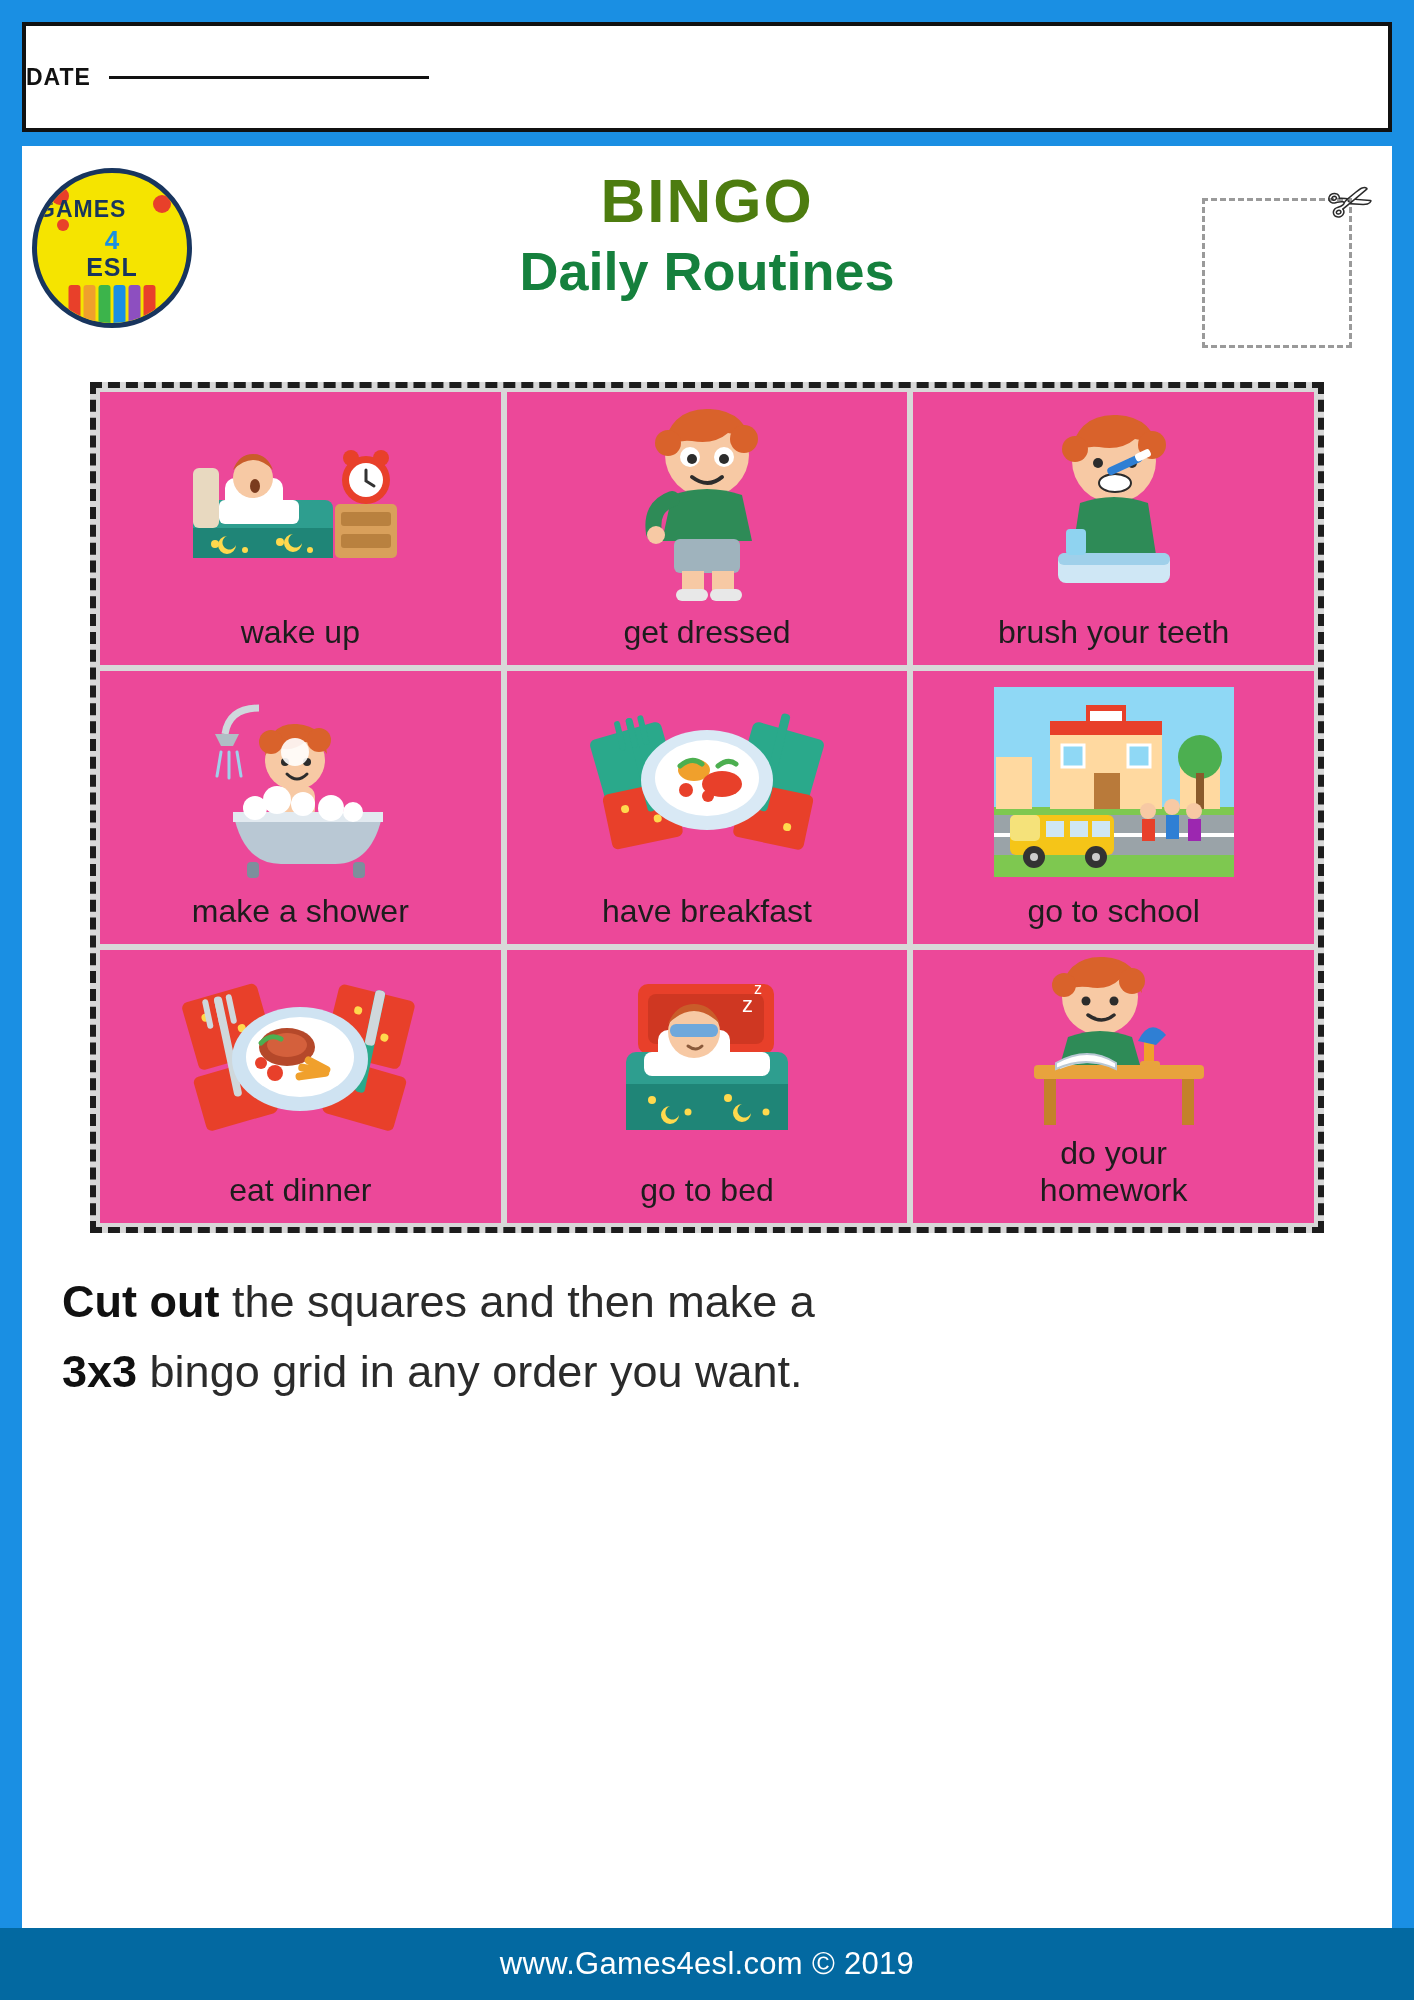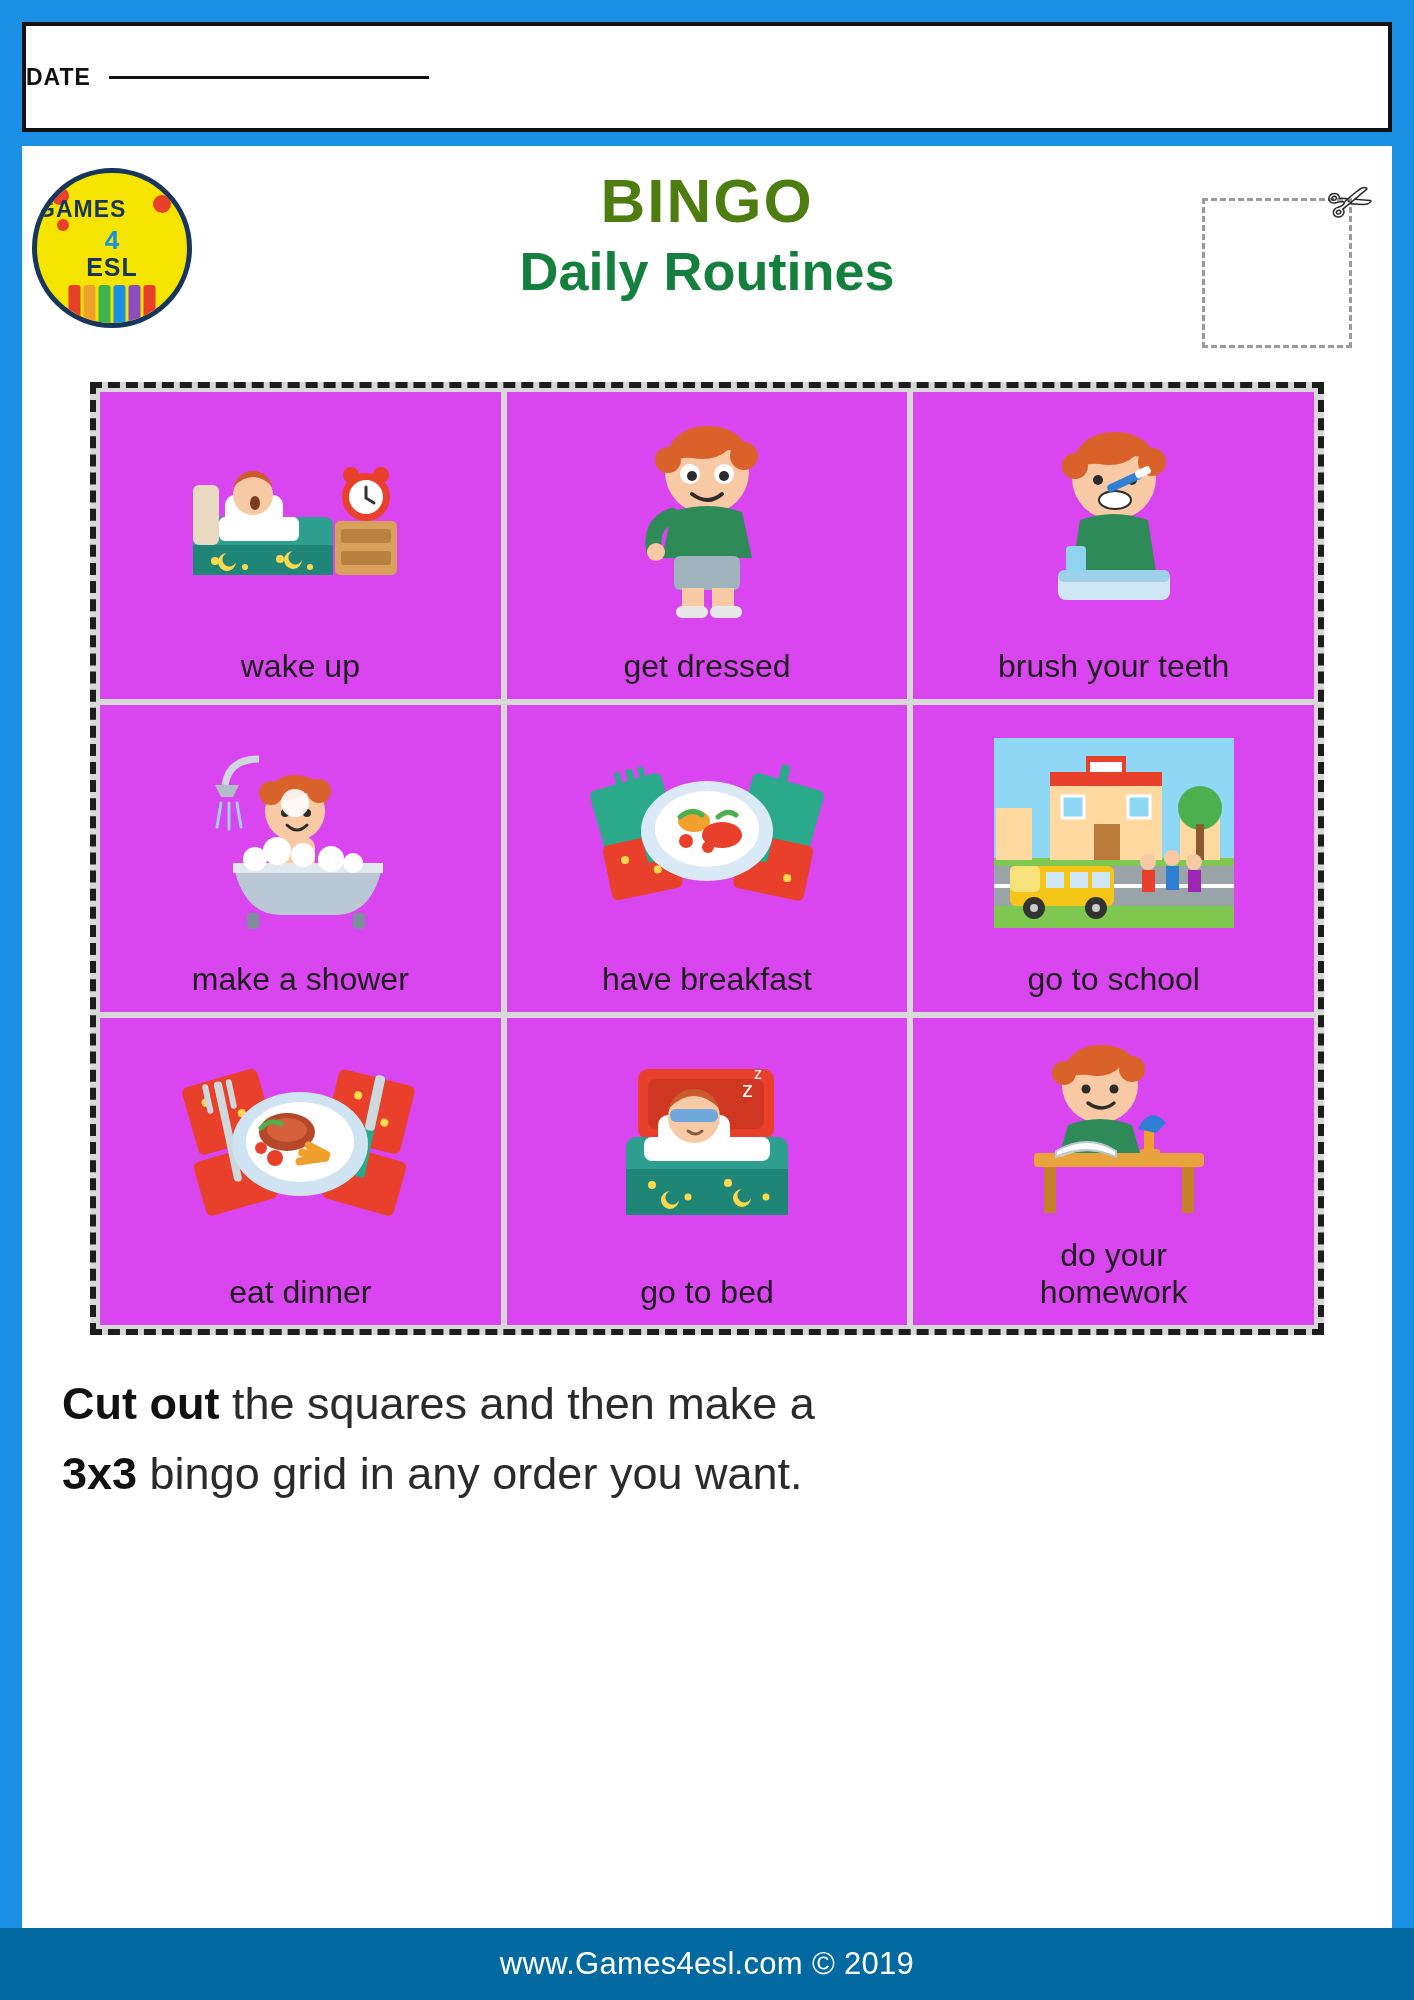--- a/index.html
+++ b/index.html
@@ -187,22 +187,22 @@
     background: #d8d8d8;
     box-sizing: border-box;
   }
   .grid {
     display: grid;
     grid-template-columns: repeat(3, 1fr);
     grid-template-rows: repeat(3, 1fr);
     gap: 6px;
   }
   .cell {
-    background: #d946ef;
-    height: 307px;
+    background: #ec4899;
+    height: 273px;
     display: flex;
     flex-direction: column;
     align-items: center;
     justify-content: flex-end;
     position: relative;
     box-sizing: border-box;
     padding-bottom: 6px;
   }
   .cell .art {
     flex: 1;

